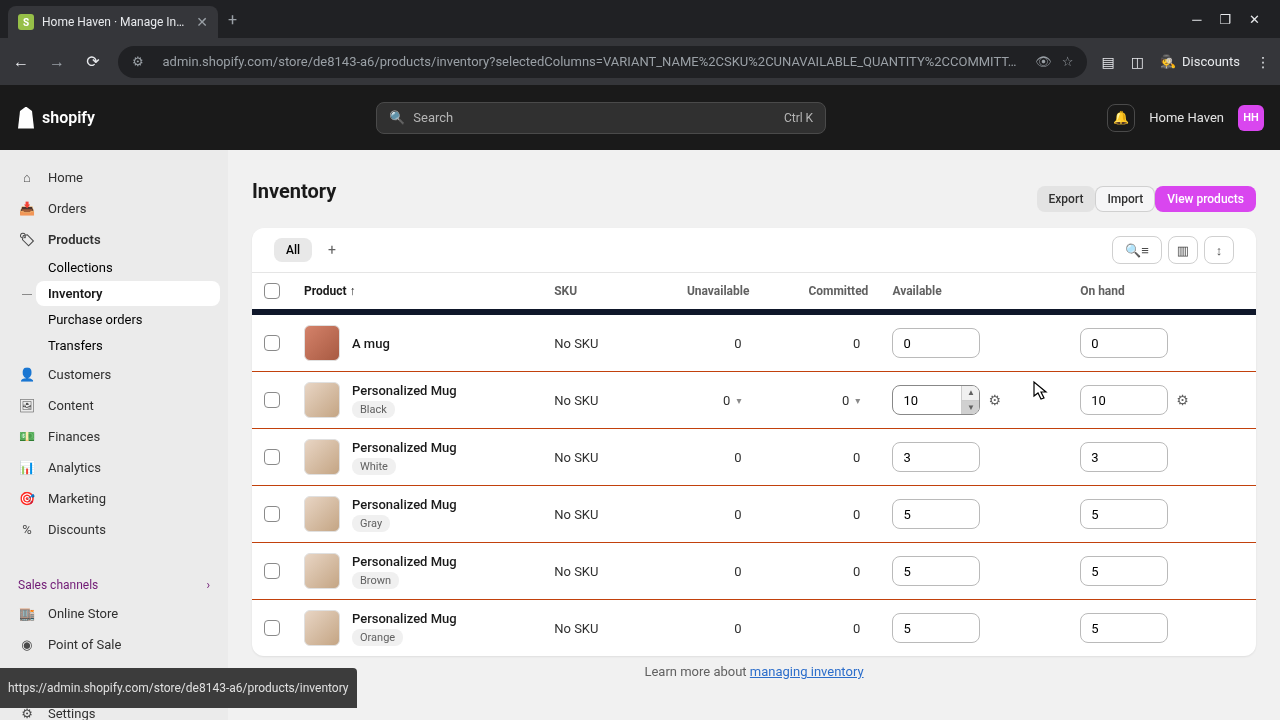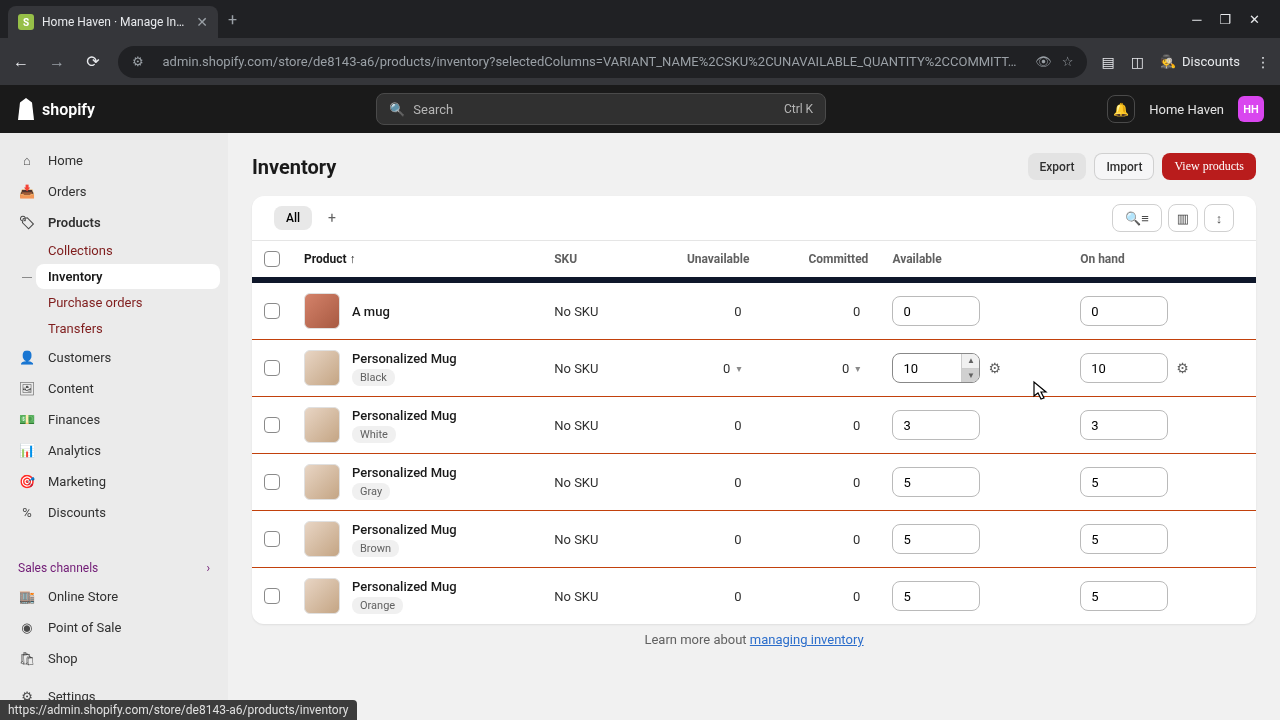--- a/index.html
+++ b/index.html
@@ -18,51 +18,51 @@
 
 .toolbar { display: flex; align-items: center; height: 47px; background: #35363a; padding: 0 10px; gap: 14px; }
 .nav-btn { color: #9aa0a6; font-size: 16px; cursor: pointer; width: 22px; text-align:center; }
 .nav-btn.active { color: #e8eaed; }
 .url-bar { flex: 1; background: #202124; border-radius: 20px; height: 32px; display: flex; align-items: center; padding: 0 14px; color: #9aa0a6; font-size: 13px; gap: 10px; }
 .url-text { flex: 1; white-space: nowrap; overflow: hidden; text-overflow: ellipsis; text-align: center; }
 .toolbar-icons { display: flex; align-items: center; gap: 16px; color: #e8eaed; font-size: 14px; }
 .incognito { display: flex; align-items: center; gap: 6px; font-size: 13px; }
 
 
-.app-header { background: #1a1a1a; height: 48px; display: flex; align-items: center; padding: 0 16px; }
+.app-header { background: #1a1a1a; height: 65px; display: flex; align-items: center; padding: 0 16px; }
 .logo { display: flex; align-items: center; gap: 6px; color: #fff; font-weight: 600; font-size: 16px; }
 .logo-mark { width: 20px; height: 22px; background: #fff; clip-path: polygon(20% 20%, 50% 0%, 80% 20%, 90% 100%, 10% 100%); }
 .search-wrap { flex: 1; display: flex; justify-content: center; }
 .search-box { width: 450px; height: 32px; background: #303030; border: 1px solid #4a4a4a; border-radius: 8px; display: flex; align-items: center; padding: 0 12px; color: #b5b5b5; font-size: 13px; gap: 8px; }
 .search-box .kbd { margin-left: auto; font-size: 12px; }
 .header-right { display: flex; align-items: center; gap: 14px; color: #e3e3e3; font-size: 13px; }
 .bell { width: 28px; height: 28px; border: 1px solid #4a4a4a; border-radius: 8px; display: flex; align-items: center; justify-content: center; }
 .avatar { width: 26px; height: 26px; background: #d946ef; border-radius: 6px; display: flex; align-items: center; justify-content: center; font-size: 11px; font-weight: 600; color: #fff; }
 
 
 .app-body { display: flex; height: calc(720px - 85px - 50px); }
 .sidebar { width: 228px; background: #ebebeb; padding: 12px 8px; font-size: 13px; overflow-y: auto; position: relative; }
 .nav-item { display: flex; align-items: center; gap: 12px; padding: 6px 10px; border-radius: 8px; color: #303030; cursor: pointer; margin-bottom: 1px; }
 .nav-item.bold { font-weight: 600; }
 .nav-icon { width: 18px; height: 18px; display: flex; align-items: center; justify-content: center; color: #4a4a4a; }
 .nav-sub { padding-left: 28px; }
-.nav-sub .nav-item { padding: 5px 12px; font-size: 13px; color: #7f1d1d; position: relative; }
+.nav-sub .nav-item { padding: 5px 12px; font-size: 13px; color: #000000; position: relative; }
 .nav-sub .nav-item.active { background: #fff; font-weight: 600; color: #1a1a1a; }
 .nav-sub .nav-item.active::before { content:''; position:absolute; left:-14px; top:50%; width:10px; height:1px; background:#8a8a8a; }
 .nav-section { margin-top: 28px; padding: 6px 10px; display: flex; justify-content: space-between; align-items: center; color: #701a75; font-size: 12px; }
 .sidebar-bottom { position: absolute; bottom: 6px; left: 8px; right: 8px; }
 
 .content { flex: 1; padding: 20px 24px; overflow-y: auto; }
 .page-head { display: flex; align-items: center; margin-bottom: 16px; }
 .page-title { font-size: 20px; font-weight: 700; color: #1a1a1a; }
-.page-actions { margin-left: auto; display: flex; gap: 8px; }
+.page-actions { margin-left: auto; display: flex; gap: 0; margin-top: 16px; }
 .btn { padding: 6px 12px; border-radius: 8px; font-size: 12px; font-weight: 500; cursor: pointer; border: none; }
 .btn-secondary { background: #e3e3e3; color: #303030; }
 .btn-secondary2 { background: #f6f6f7; color: #303030; box-shadow: inset 0 0 0 1px #d0d0d0; }
-.btn-primary { background: #b91c1c; color: #fff; font-family: Liberation Serif, serif; }
+.btn-primary { background: #d946ef; color: #fff; }
 
 .card { background: #fff; border-radius: 12px; box-shadow: 0 1px 2px rgba(0,0,0,0.08); }
 .card-toolbar { display: flex; align-items: center; padding: 8px 22px; border-bottom: 1px solid #e5e5e5; }
 .tab-chip { background: #e8e8e8; padding: 5px 12px; border-radius: 8px; font-size: 12px; font-weight: 500; }
 .add-tab { margin-left: 8px; padding: 5px 8px; color: #616161; cursor: pointer; font-size:14px; }
 .tb-right { margin-left: auto; display: flex; gap: 6px; }
 .tb-btn { width: 30px; height: 28px; border: 1px solid #d0d0d0; border-radius: 8px; display: flex; align-items: center; justify-content: center; font-size: 13px; cursor: pointer; color:#4a4a4a; }
 .tb-btn.combo { width: 50px; }
 
 table { width: 100%; border-collapse: collapse; }
@@ -87,21 +87,21 @@
 .spinner-btn { flex: 1; display: flex; align-items: center; justify-content: center; font-size: 8px; color: #616161; cursor: pointer; background:#f0f0f0; }
 .spinner-btn.active { background: #d0d0d0; }
 .spinner-btn:first-child { border-radius: 0 7px 0 0; border-bottom: 1px solid #ccc; }
 .spinner-btn:last-child { border-radius: 0 0 7px 0; }
 .adjust-icon { color: #616161; font-size: 14px; cursor: pointer; }
 .inp-wrap { position: relative; display: inline-block; }
 
 .footer-text { text-align: center; font-size: 13px; color: #616161; margin-top: 8px; }
 .footer-text a { color: #2c6ecb; text-decoration: underline; }
 
-.status-bar { position: fixed; bottom: 0; left: 0; background: #3c3c3c; color: #e0e0e0; font-size: 12px; padding: 3px 8px; border-radius: 0 4px 0 0; }
+.status-bar { position: fixed; bottom: 12px; left: 0; background: #3c3c3c; color: #e0e0e0; font-size: 12px; padding: 13px 8px; border-radius: 0 4px 0 0; }
 
 .cursor { position: fixed; left: 1032px; top: 380px; pointer-events: none; z-index: 999; }
 </style>
 </head>
 <body>
 
 <div class="browser-chrome">
   <div class="tab-bar">
     <div class="tab">
       <div class="tab-favicon">S</div>

